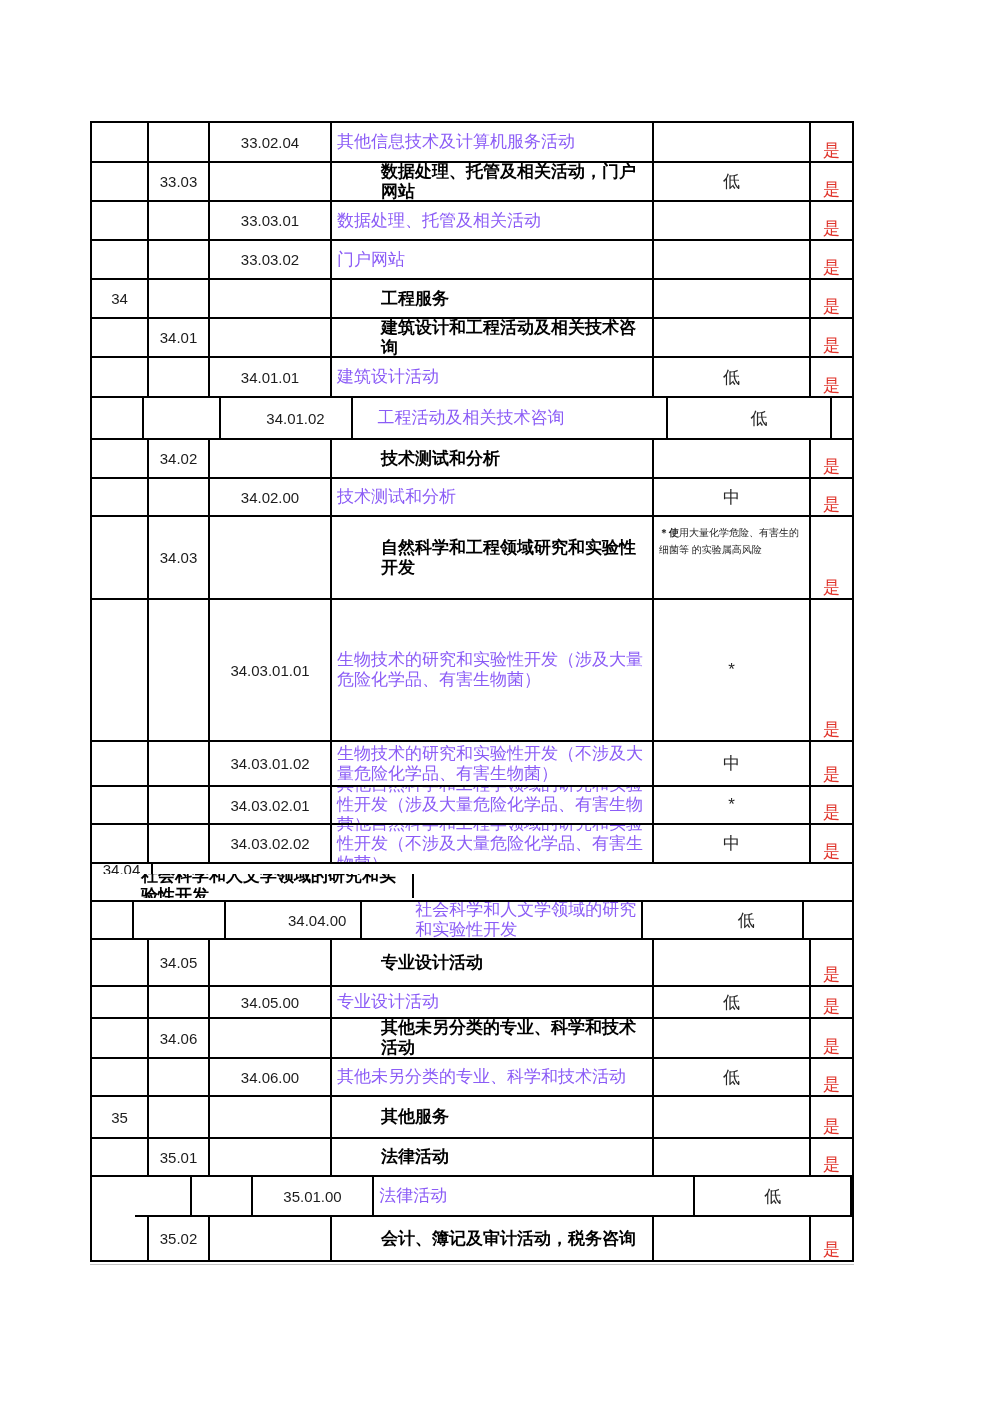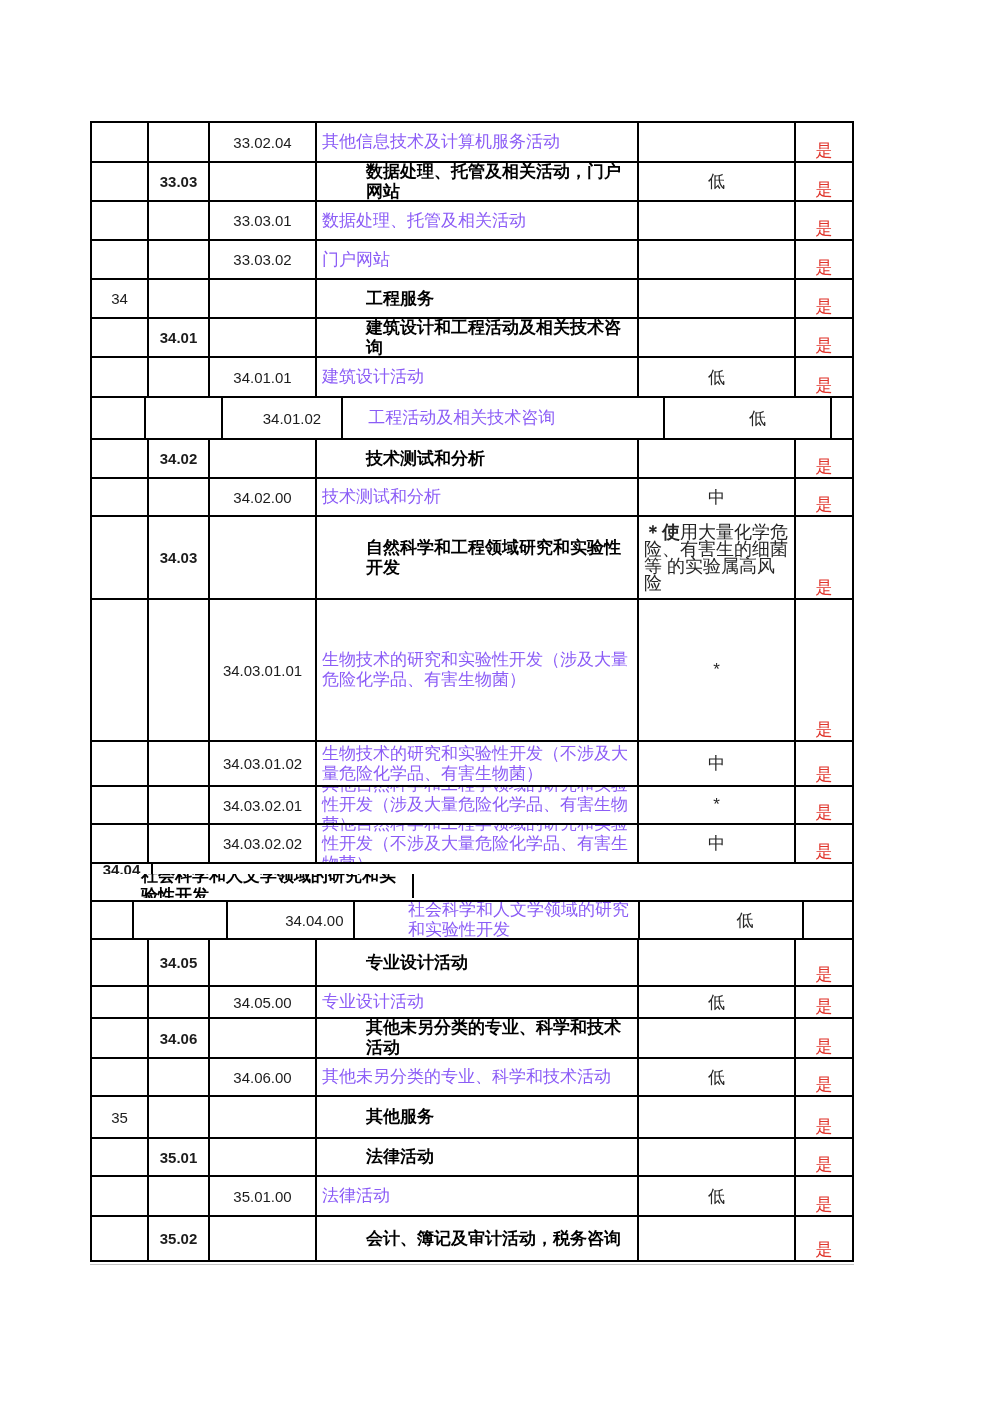--- a/index.html
+++ b/index.html
@@ -11,32 +11,32 @@
   .tbl{
     position:absolute;left:90px;top:121px;width:764px;
     border:2px solid #000;box-sizing:border-box;background:#fff;
     --flag:#e0342b;
   }
   .row{display:flex;border-bottom:2px solid #000;box-sizing:border-box;}
   .row:last-child{border-bottom:none;}
   .c{border-right:2px solid #000;box-sizing:border-box;overflow:hidden;display:flex;}
   .c:last-child{border-right:none;}
   .c1{width:57px;align-items:center;justify-content:center;}
-  .c2{width:61px;align-items:center;justify-content:center;font-weight:700;}
-  .c3{width:107px;align-items:center;justify-content:center;}
+  .c2{width:61px;align-items:center;justify-content:center;font-weight:400;}
+  .c3{width:122px;align-items:center;justify-content:center;}
   .c4{width:322px;align-items:center;}
   .c5{width:157px;align-items:center;justify-content:center;}
   .c6{flex:1;align-items:flex-end;justify-content:center;}
   .code{font-size:15px;color:#1c1c1c;letter-spacing:0;}
   .desc{font-size:17px;line-height:20px;color:#8b5cf6;}
   .desc .txt{padding:0 3px 0 5px;}
   .b{font-weight:700;color:#000;padding-left:44px;}
   .risk{font-size:17px;color:#262626;}
   .note{align-items:flex-start;justify-content:flex-start;
-        font-size:18px;line-height:17px;color:#262626;}
+        font-size:10px;line-height:17px;color:#262626;}
   .note .txt{padding:7px 4px 0 5px;text-align:left;}
   .note .txt::first-letter{font-weight:700;}
   .flag{font-size:17px;line-height:1;padding-bottom:2px;color:var(--flag);}
   .page-edge{position:absolute;left:90px;top:1264px;width:764px;height:1px;background:#c4c4c4;}
 </style>
 </head>
 <body>
 
 <div class="tbl" id="tbl" style="--flag: #e0342b;">
     <div class="row" style="height: 40px;">
@@ -264,21 +264,21 @@
     <div class="row" style="height: 38px;">
       <div class="c c1 code"></div>
       <div class="c c2 code">35.01</div>
       <div class="c c3 code"></div>
       <div class="c c4 desc b">
         <span class="txt">法律活动</span>
       </div>
       <div class="c c5 risk"></div>
       <div class="c c6 flag">是</div>
     </div>
-    <div class="row" style="height: 40px;">
+    <div class="row" style="height: 40px; margin-left: 43px;">
       <div class="c c1 code"></div>
       <div class="c c2 code"></div>
       <div class="c c3 code">35.01.00</div>
       <div class="c c4 desc">
         <span class="txt">法律活动</span>
       </div>
       <div class="c c5 risk">低</div>
       <div class="c c6 flag">是</div>
     </div>
     <div class="row" style="height: 43px;">

